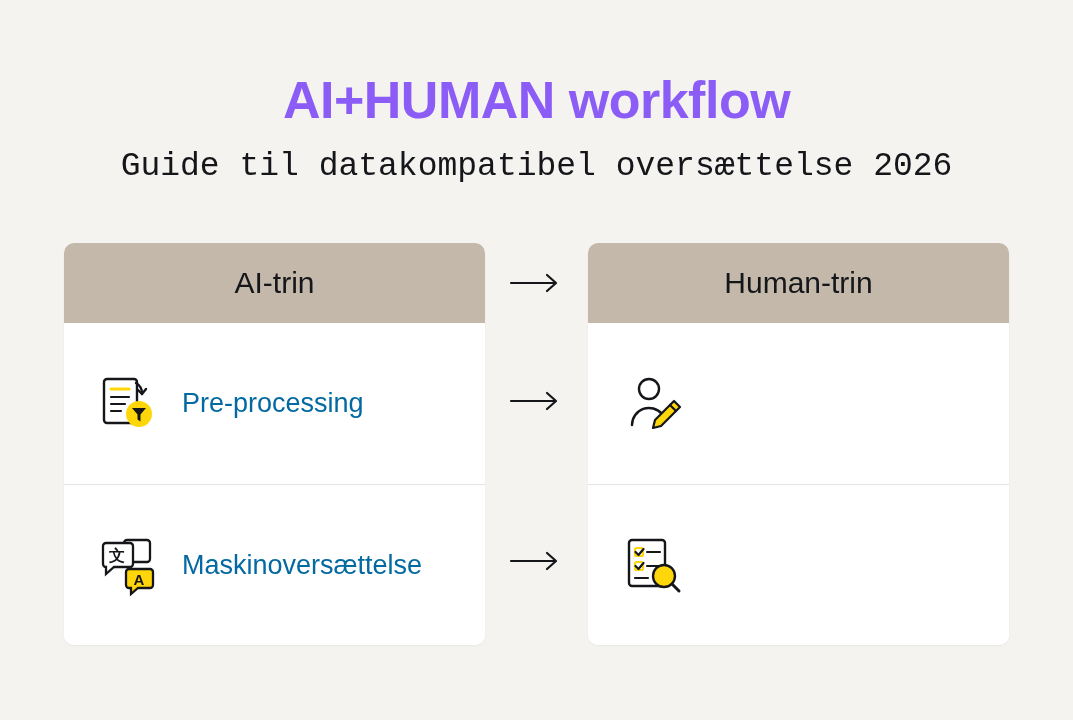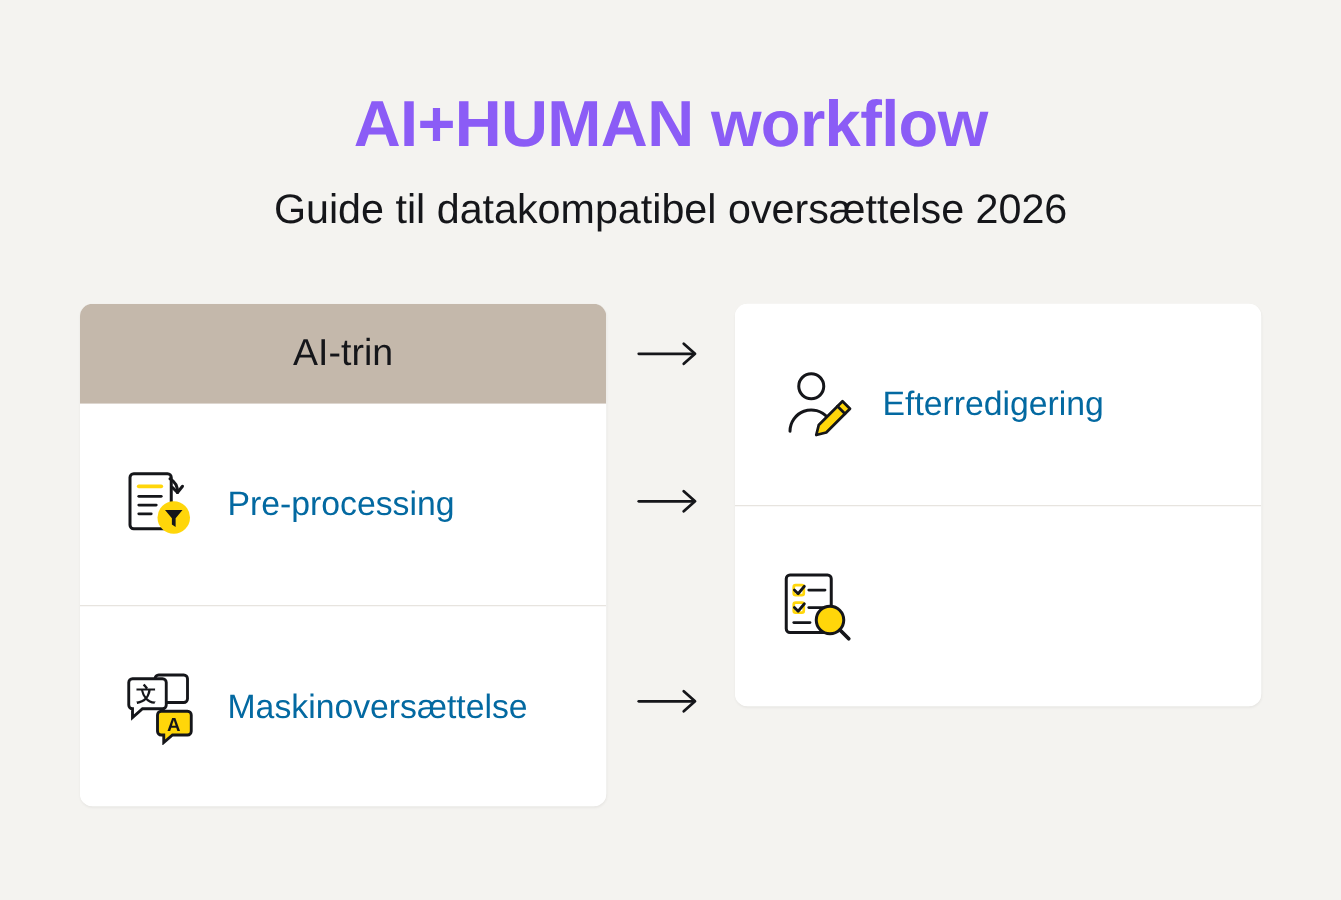--- a/index.html
+++ b/index.html
@@ -30,20 +30,21 @@
     line-height: 1.1;
   }
   .subtitle {
     text-align: center;
     font-size: 33px;
     font-weight: 400;
     color: #15161a;
     margin: 0;
     padding-top: 18px;
     line-height: 1.2;
+    font-family: Liberation Mono, monospace;
   }
   .board {
     position: absolute;
     left: 64px;
     top: 243px;
     width: 945px;
     display: flex;
     align-items: flex-start;
     justify-content: space-between;
   }
@@ -172,31 +173,33 @@
       </div>
       <div class="arrow arrow-3">
         <svg width="56" height="24" viewBox="0 0 56 24">
           <line x1="2" y1="12" x2="46" y2="12" stroke="#15161a" stroke-width="2.2" stroke-linecap="round"></line>
           <path d="M38 4 l9 8 l-9 8" fill="none" stroke="#15161a" stroke-width="2.2" stroke-linecap="round" stroke-linejoin="round"></path>
         </svg>
       </div>
     </div>
 
     <div class="column">
+      <div class="col-header">
+        <span class="col-header-label">Human-trin</span>
+      </div>
 
       <div class="row">
         <span class="row-icon">
           <svg class="icon" width="62" height="62" viewBox="0 0 62 62">
             <circle cx="27" cy="16" r="10" fill="none" stroke="#15161a" stroke-width="2.4"></circle>
             <path d="M10 52 a17 17 0 0 1 30 -11" fill="none" stroke="#15161a" stroke-width="2.4" stroke-linecap="round"></path>
             <path d="M52 28 l6 6 l-19 19 l-8 2 l2 -8 z" fill="#ffd60a" stroke="#15161a" stroke-width="2.2" stroke-linejoin="round"></path>
             <line x1="48" y1="32" x2="54" y2="38" stroke="#15161a" stroke-width="2.2" stroke-linecap="round"></line>
           </svg>
         </span>
-        <span class="row-label">Efterredigering</span>
       </div>
 
       <div class="row divided">
         <span class="row-icon">
           <svg class="icon" width="62" height="62" viewBox="0 0 62 62">
             <rect x="7" y="6" width="36" height="46" rx="3" fill="none" stroke="#15161a" stroke-width="2.4"></rect>
             <rect x="13" y="14" width="8" height="8" rx="1.5" fill="none" stroke="#ffd60a" stroke-width="2.2"></rect>
             <path d="M13.5 18 l3 3 l5 -6" fill="none" stroke="#15161a" stroke-width="2.2" stroke-linecap="round" stroke-linejoin="round"></path>
             <line x1="25" y1="18" x2="38" y2="18" stroke="#15161a" stroke-width="2.2" stroke-linecap="round"></line>
             <rect x="13" y="28" width="8" height="8" rx="1.5" fill="none" stroke="#ffd60a" stroke-width="2.2"></rect>

